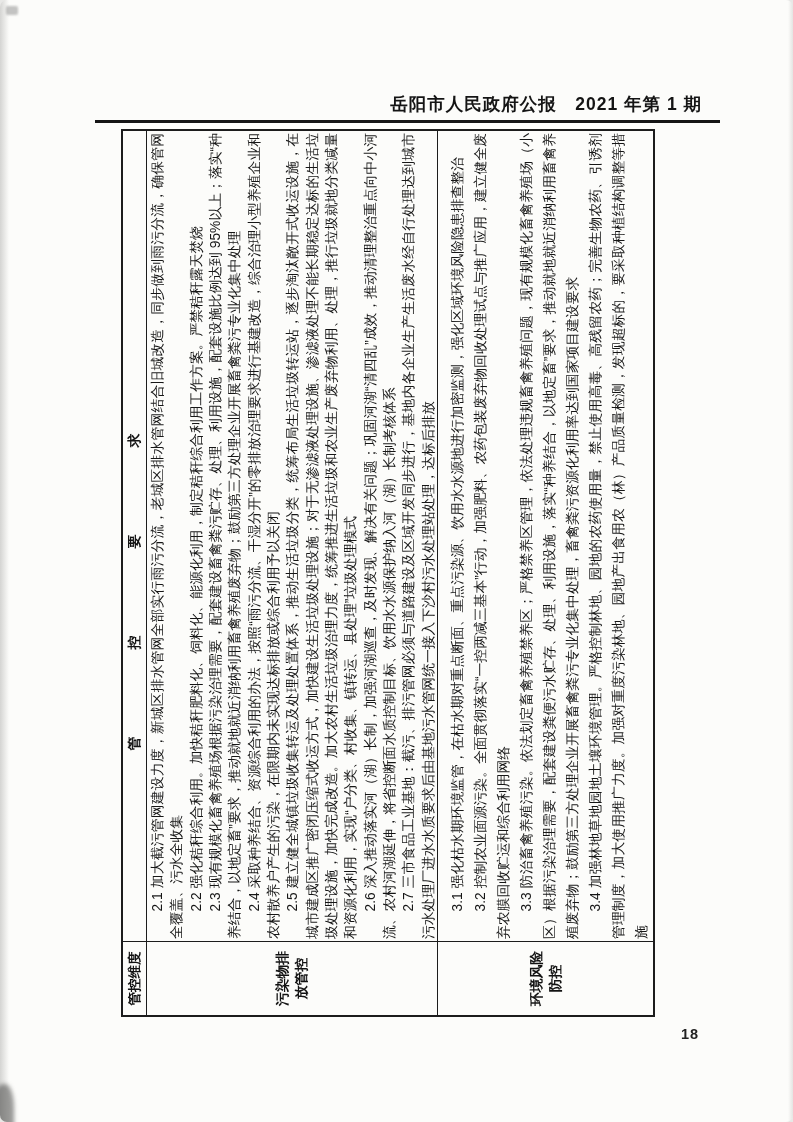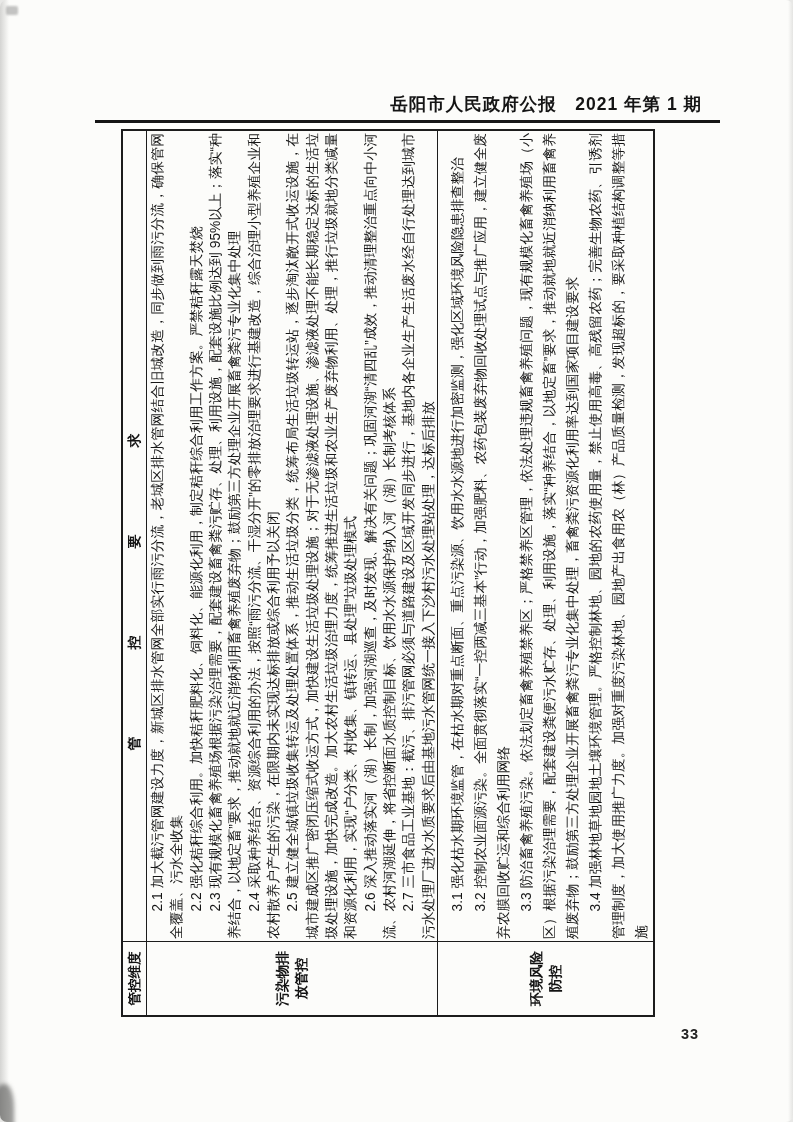--- a/index.html
+++ b/index.html
@@ -122,15 +122,15 @@
       <div class="cell content content-2">
         <p>3.1 强化枯水期环境监管，在枯水期对重点断面、重点污染源、饮用水水源地进行加密监测，强化区域环境风险隐患排查整治</p>
         <p>3.2 控制农业面源污染。全面贯彻落实“一控两减三基本”行动，加强肥料、农药包装废弃物回收处理试点与推广应用，建立健全废弃农膜回收贮运和综合利用网络</p>
         <p>3.3 防治畜禽养殖污染。依法划定畜禽养殖禁养区；严格禁养区管理，依法处理违规畜禽养殖问题，现有规模化畜禽养殖场（小区）根据污染治理需要，配套建设粪便污水贮存、处理、利用设施，落实“种养结合，以地定畜”要求，推动就地就近消纳利用畜禽养殖废弃物；鼓励第三方处理企业开展畜禽粪污专业化集中处理，畜禽粪污资源化利用率达到国家项目建设要求</p>
         <p>3.4 加强林地草地园地土壤环境管理。严格控制林地、园地的农药使用量，禁止使用高毒、高残留农药；完善生物农药、引诱剂管理制度，加大使用推广力度。加强对重度污染林地、园地产出食用农（林）产品质量检测，发现超标的，要采取种植结构调整等措施</p>
       </div>
 
     </div>
   </div>
 
-  <div class="page-num">33</div>
+  <div class="page-num">18</div>
 
 </div>
 
 </body></html>

